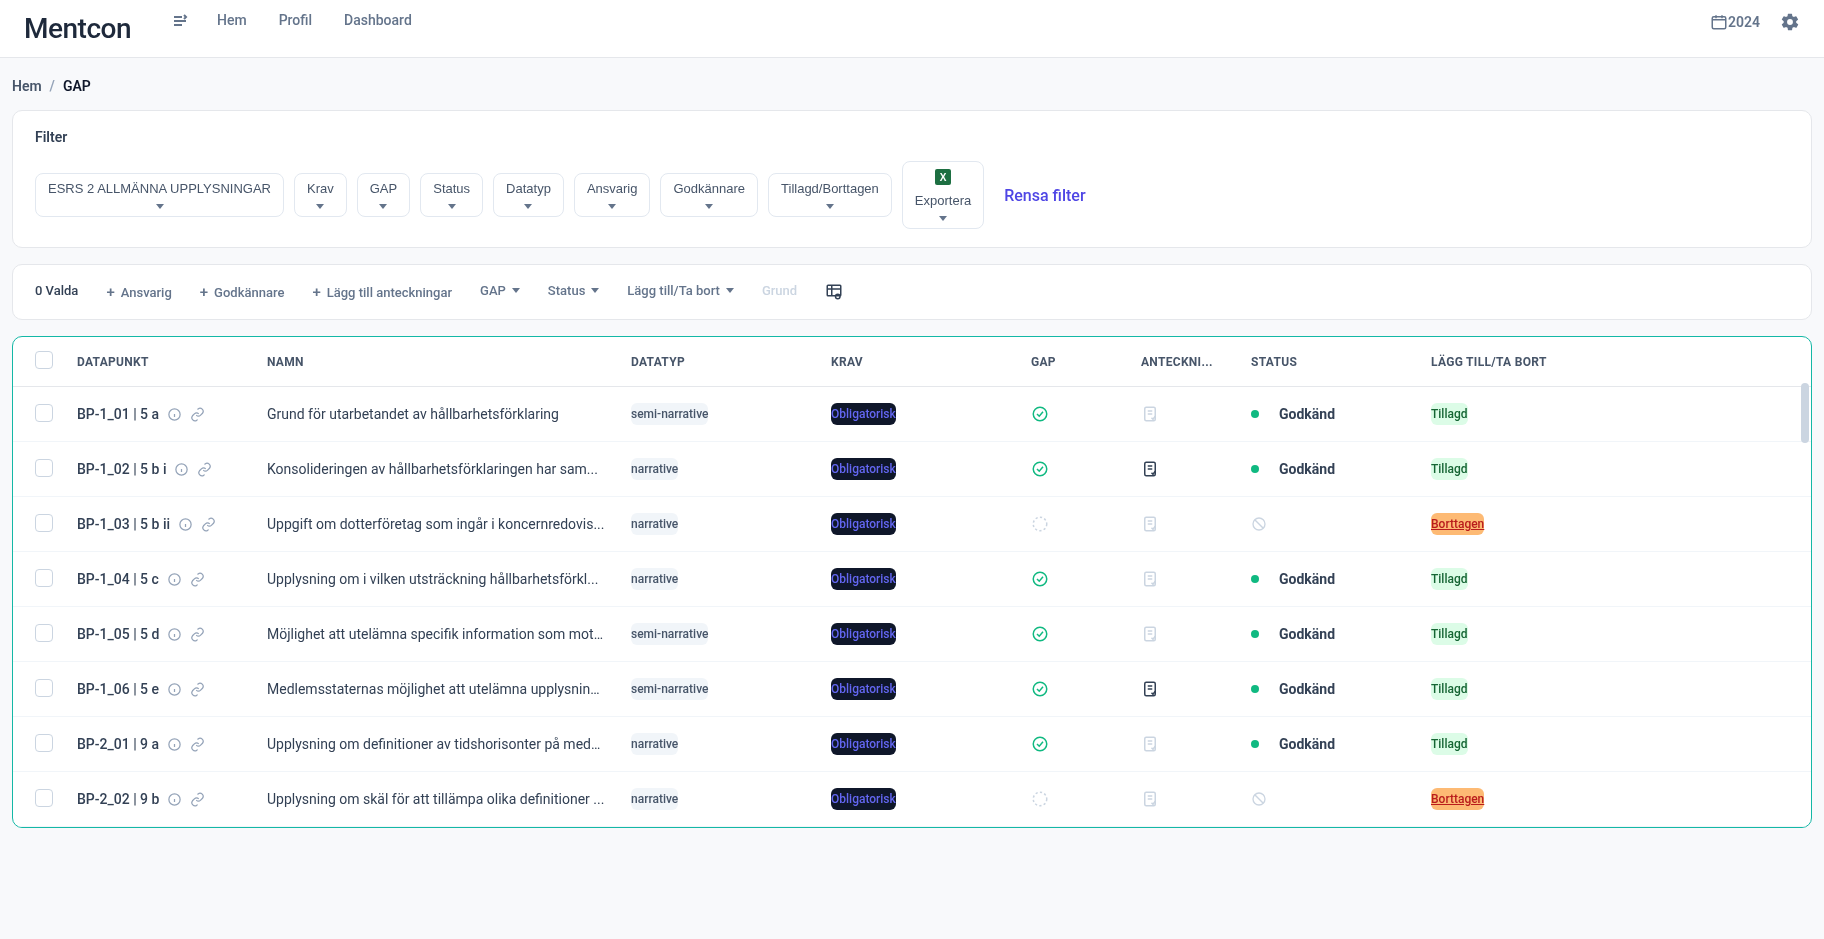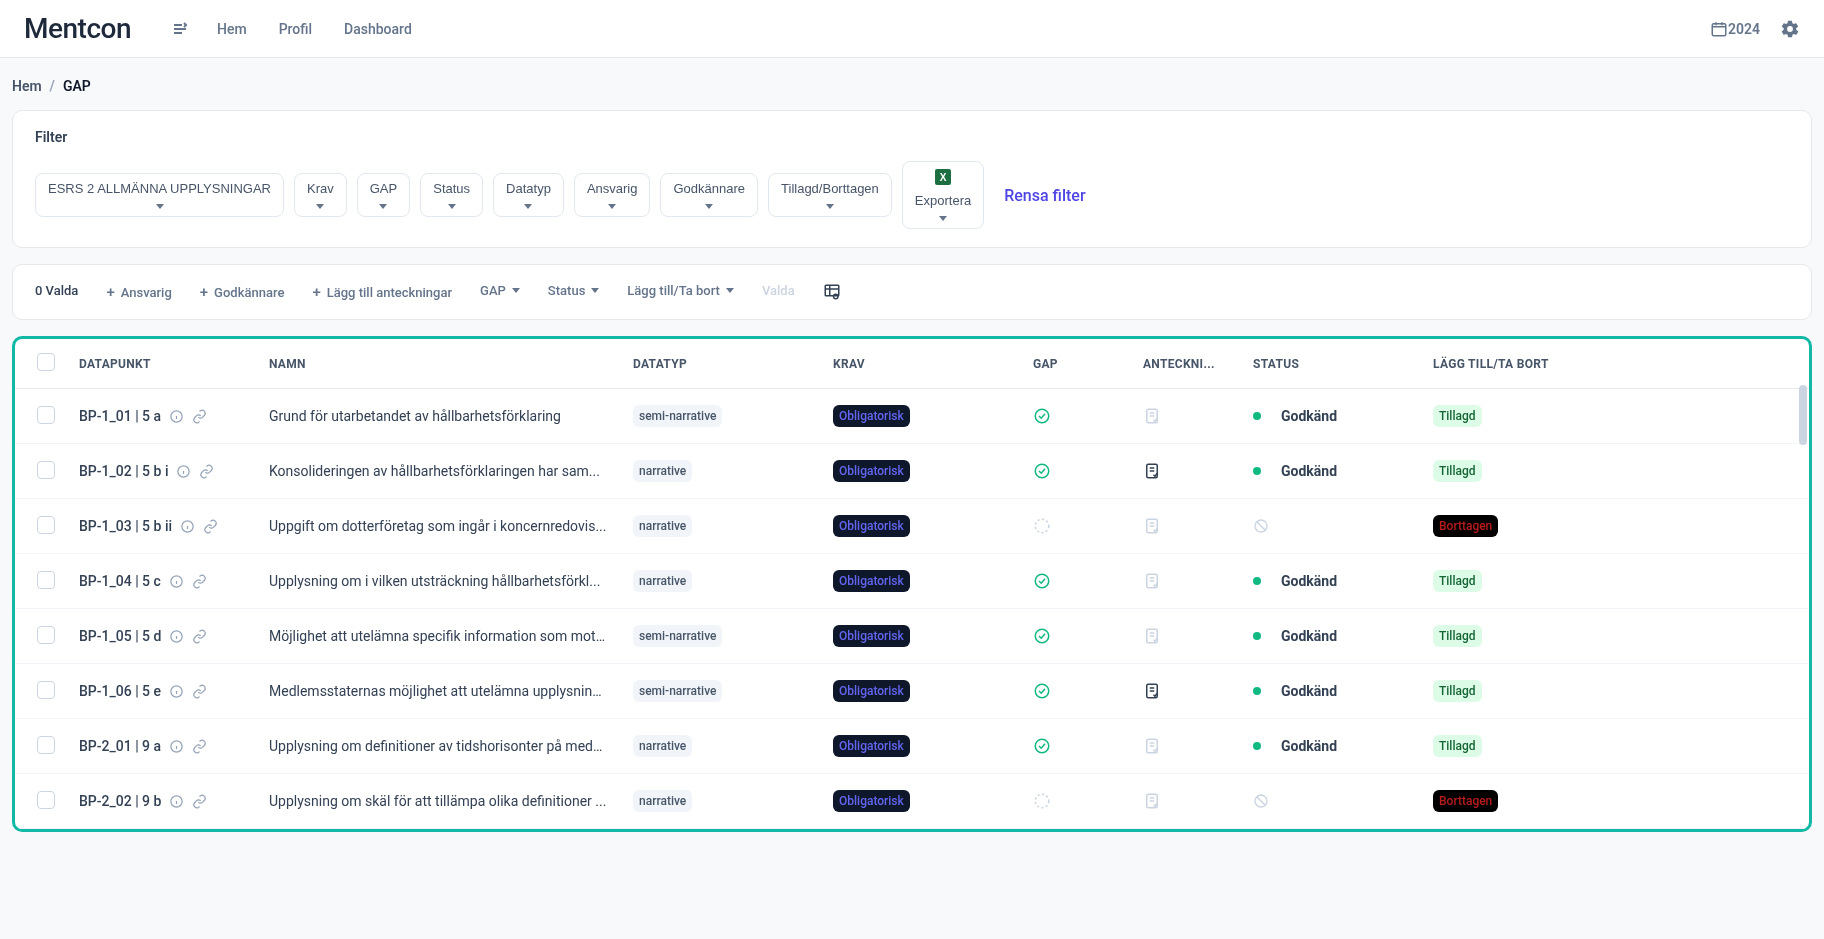--- a/index.html
+++ b/index.html
@@ -1,19 +1,19 @@
 <!DOCTYPE html>
 <html><head>
 <meta charset="utf-8">
 <style>
 * { margin: 0; padding: 0; box-sizing: border-box; }
 body { font-family: -apple-system, BlinkMacSystemFont, "Segoe UI", Roboto, sans-serif; background: #f8f9fb; color: #1e293b; font-size: 14px; }
 
 
-.header { display: flex; align-items: center; padding: 12px 24px; background: #fff; border-bottom: 1px solid #e5e7eb; }
+.header { display: flex; align-items: flex-start; padding: 12px 24px; background: #fff; border-bottom: 1px solid #e5e7eb; }
 .logo { font-size: 28px; font-weight: 500; color: #1e293b; margin-right: 40px; letter-spacing: -0.5px; }
 .toggle-icon { margin-right: 28px; color: #64748b; cursor: pointer; }
 .nav-links { display: flex; gap: 32px; }
 .nav-link { color: #64748b; text-decoration: none; font-weight: 500; cursor: pointer; }
 .header-right { margin-left: auto; display: flex; align-items: center; gap: 20px; }
 .year-selector { display: flex; align-items: center; color: #64748b; font-weight: 600; cursor: pointer; }
 .gear-icon { color: #64748b; cursor: pointer; }
 
 
 .breadcrumb { padding: 20px 24px 12px 12px; display: flex; align-items: center; gap: 8px; font-weight: 600; }
@@ -31,34 +31,34 @@
 .clear-link { color: #4f46e5; text-decoration: none; font-size: 16px; font-weight: 500; margin-left: 10px; cursor: pointer; }
 
 
 .toolbar-row { display: flex; align-items: flex-start; gap: 28px; }
 .toolbar-text { color: #334155; font-weight: 500; font-size: 13px; }
 .toolbar-action { display: flex; align-items: center; gap: 6px; color: #64748b; font-size: 13px; font-weight: 500; cursor: pointer; }
 .toolbar-action.disabled { color: #cbd5e1; }
 .plus { font-size: 15px; }
 
 
-.table-wrap { margin: 0 12px; background: #fff; border: 3px solid #14b8a6; border-radius: 10px; overflow: hidden; position: relative; }
+.table-wrap { margin: 0 12px; background: #fff; border: 1px solid #14b8a6; border-radius: 10px; overflow: hidden; position: relative; }
 .table { width: 100%; border-collapse: collapse; }
 .table th { text-align: left; padding: 14px 12px; font-size: 12px; font-weight: 700; color: #475569; border-bottom: 1px solid #e5e7eb; letter-spacing: 0.3px; }
 .table td { padding: 16px 12px; border-bottom: 1px solid #f1f5f9; color: #334155; font-size: 14px; vertical-align: middle; }
 .table th:first-child, .table td:first-child { padding-left: 22px; width: 40px; }
 .checkbox { width: 18px; height: 18px; border: 1.5px solid #cbd5e1; border-radius: 4px; cursor: pointer; display: inline-block; }
 .dp-cell { display: flex; align-items: center; gap: 8px; font-weight: 500; color: #334155; }
 .info-icon, .link-icon { color: #94a3b8; cursor: pointer; display: inline-flex; }
 .name-cell { max-width: 340px; white-space: nowrap; overflow: hidden; text-overflow: ellipsis; color: #334155; }
-.badge { display: inline-block; padding: 4px 6px; border-radius: 6px; font-size: 12px; font-weight: 500; }
+.badge { display: inline-block; padding: 4px 0; border-radius: 6px; font-size: 12px; font-weight: 500; }
 .badge-gray { background: #f1f5f9; color: #475569; }
 .badge-blue { background: #0f172a; color: #6366f1; text-align: center; }
 .badge-green { background: #dcfce7; color: #166534; }
-.badge-red { background: #000000; color: #b91c1c; }
+.badge-red { background: #fdba74; color: #b91c1c; text-decoration: underline; }
 .gap-check { color: #10b981; }
 .gap-none, .status-none, .note-none { color: #cbd5e1; }
 .note-has { color: #334155; }
 .status-cell { display: flex; align-items: center; gap: 20px; font-weight: 700; text-align: center; }
 .dot { width: 8px; height: 8px; border-radius: 50%; }
 .dot-green { background: #10b981; }
 .scrollbar-fake { position: absolute; right: 2px; top: 46px; width: 8px; height: 60px; background: #cbd5e1; border-radius: 4px; }
 
 svg { display: block; }
 </style>
@@ -164,21 +164,21 @@
         <span class="caret"></span>
       </span>
     <span class="toolbar-action">
         <span>Status</span>
         <span class="caret"></span>
       </span>
     <span class="toolbar-action">
         <span>Lägg till/Ta bort</span>
         <span class="caret"></span>
       </span>
-    <span class="toolbar-action disabled">Valda</span>
+    <span class="toolbar-action disabled">Grund</span>
     <span class="toolbar-action">
       <svg width="18" height="18" viewBox="0 0 24 24" fill="none" stroke="#334155" stroke-width="2">
           <rect x="3" y="3" width="18" height="14" rx="1"></rect>
           <path d="M3 8h18M9 3v14"></path>
           <circle cx="17" cy="18" r="3"></circle>
         </svg>
     </span>
   </div>
 </div>
 

